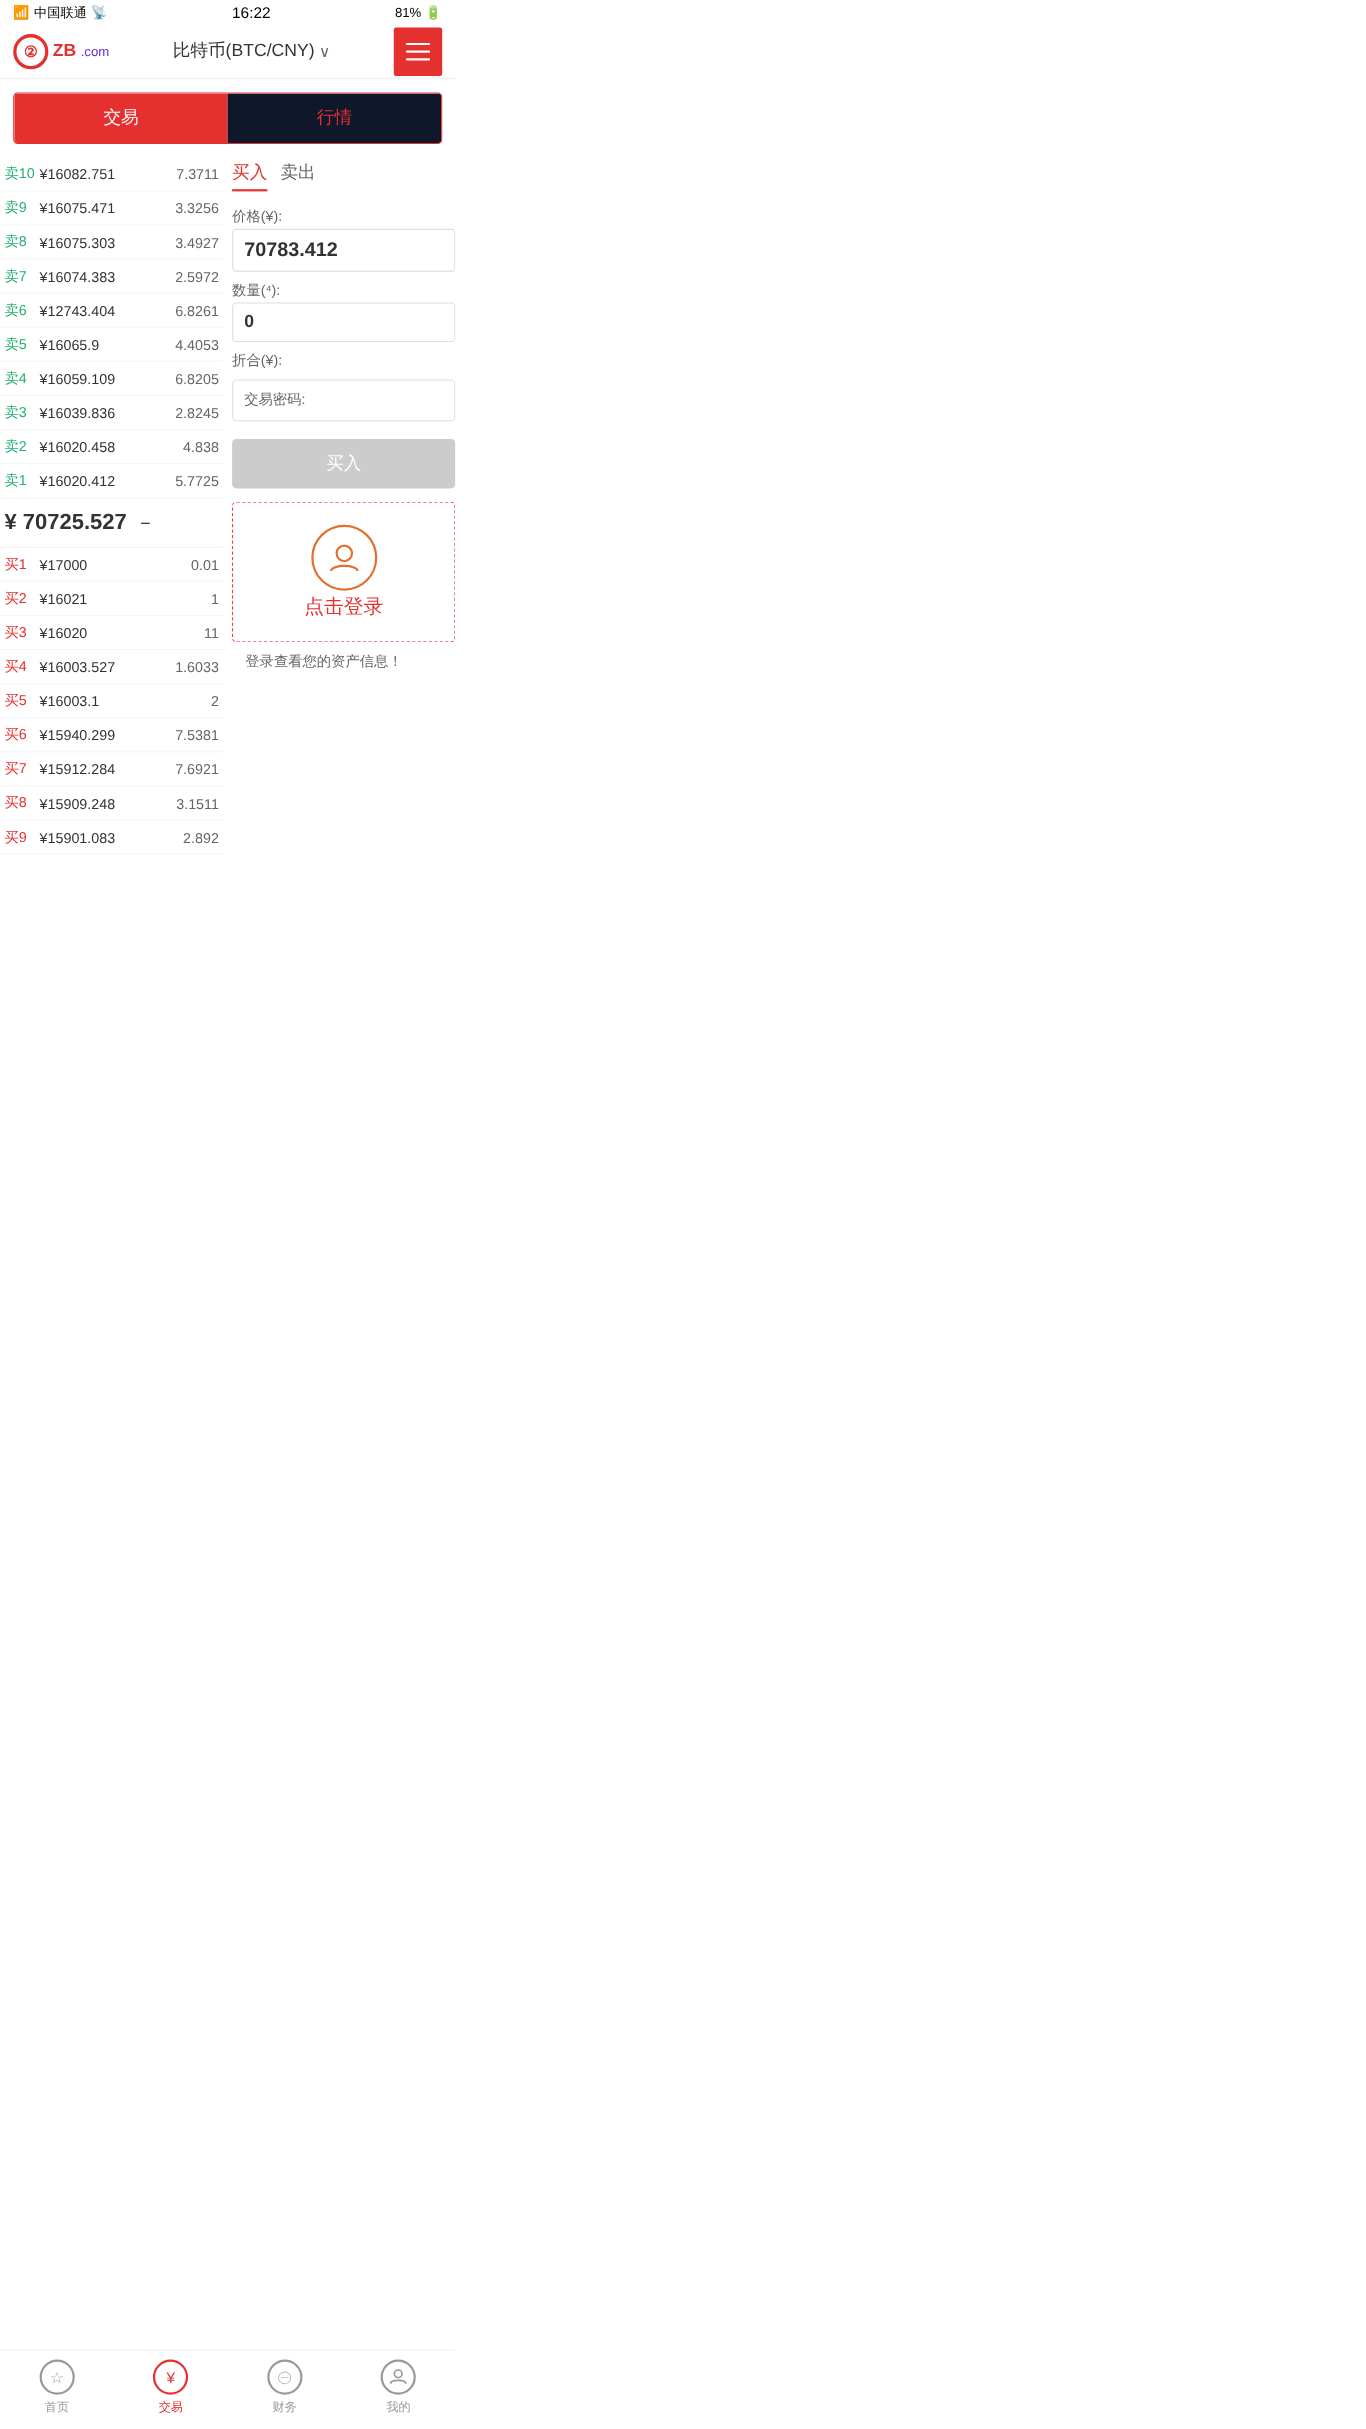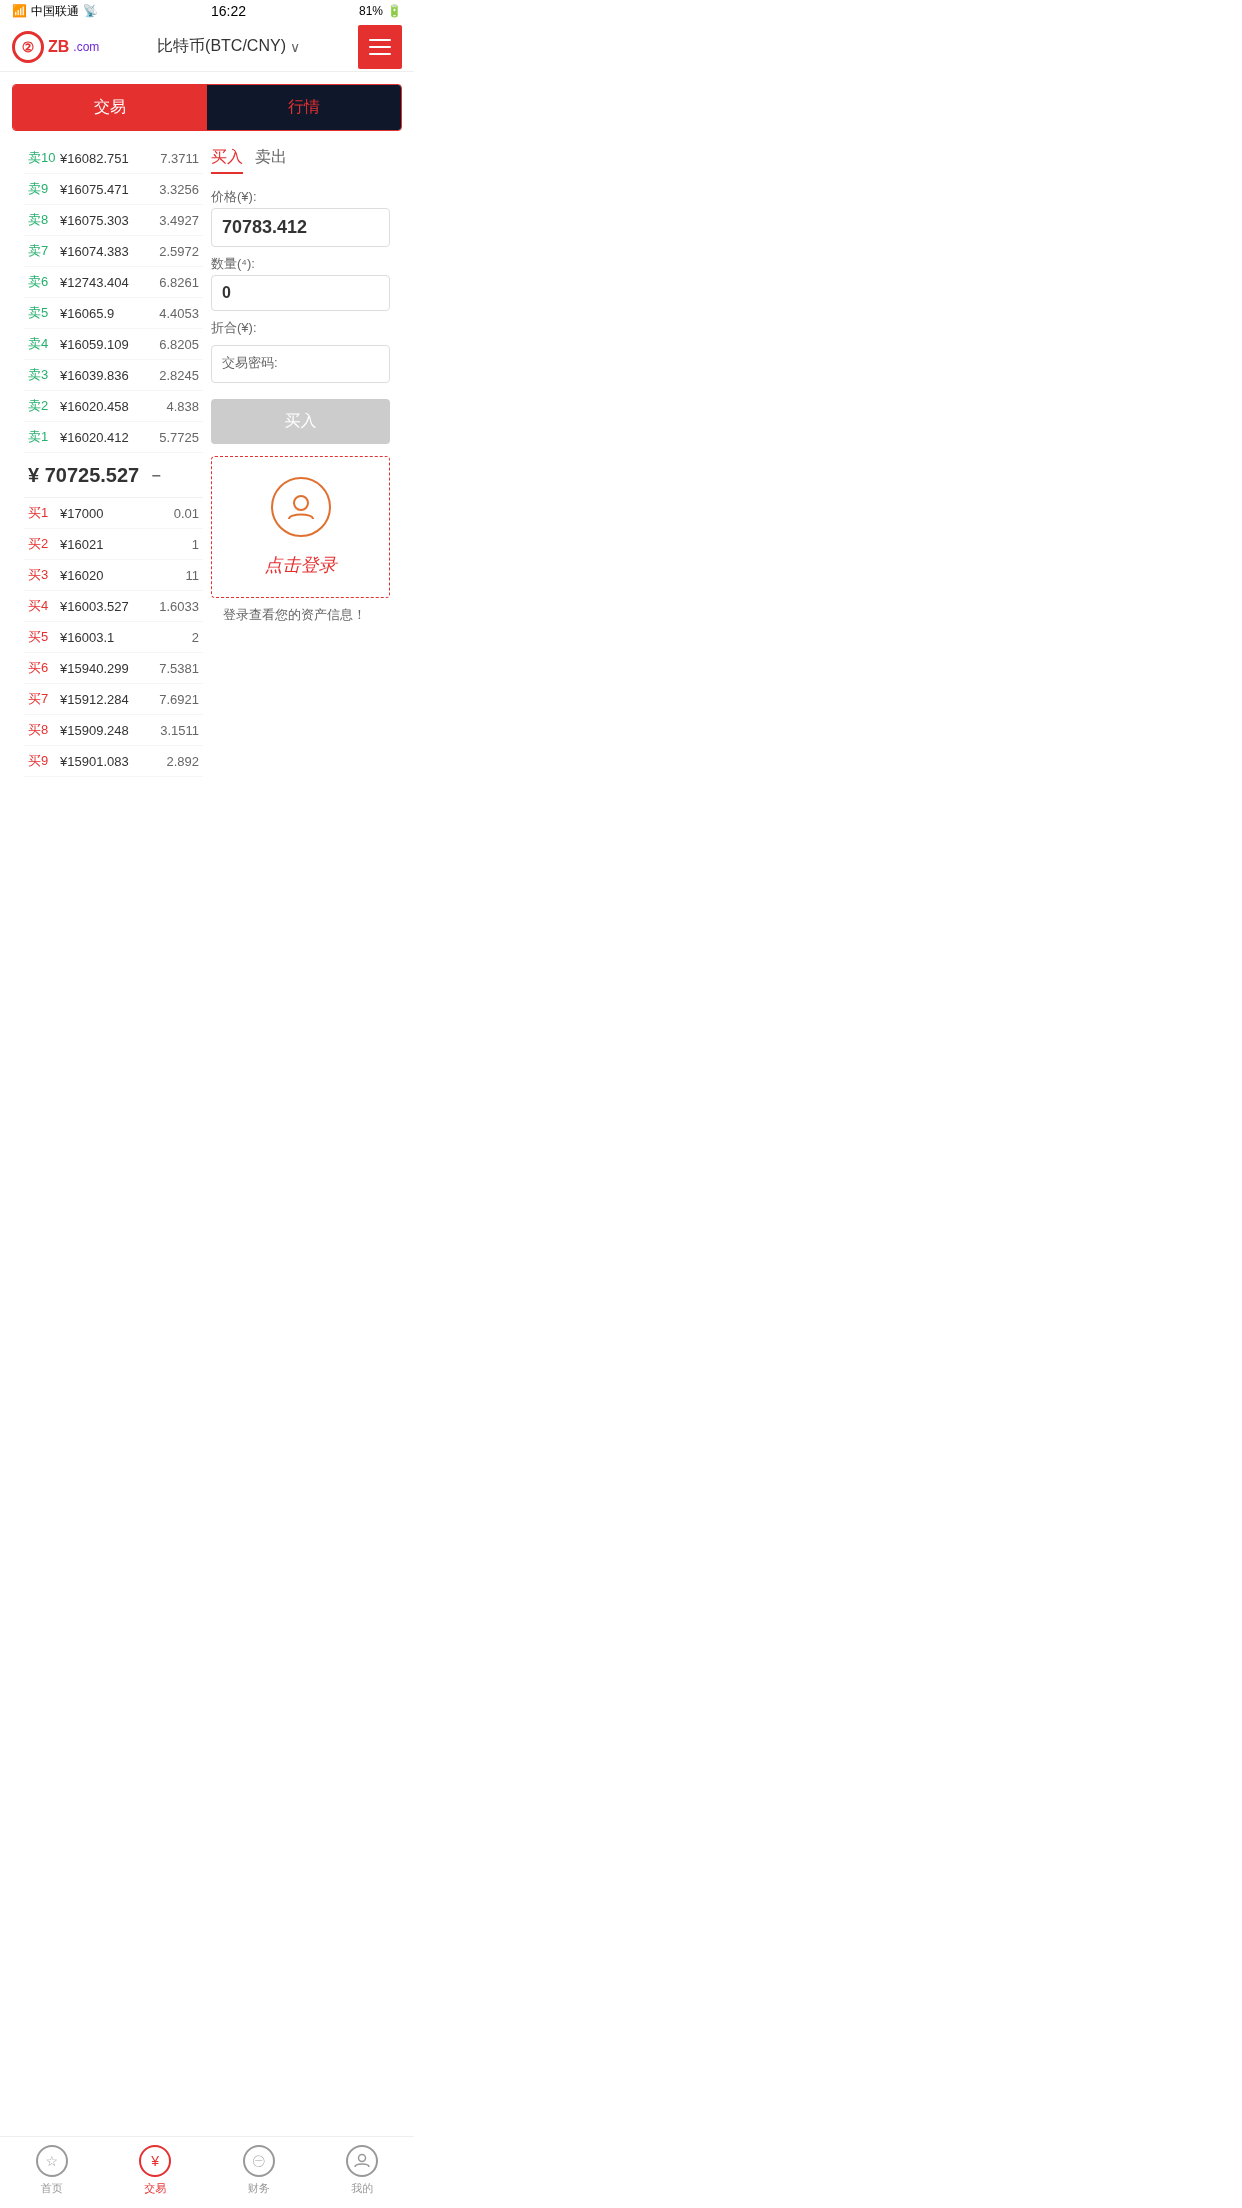--- a/index.html
+++ b/index.html
@@ -94,21 +94,21 @@
       color: #fff;
     }
     .tab-item.inactive {
       background: #0f172a;
       color: #e53030;
     }
 
     
     .main-content {
       display: flex;
-      padding: 0 24px;
+      padding: 0 0;
       gap: 8px;
     }
 
     
     .order-book {
       flex: 1;
       min-width: 0;
     }
     .order-row {
       display: flex;
@@ -206,23 +206,22 @@
 
     
     .login-prompt {
       border: 1.5px dashed #e53030;
       border-radius: 4px;
       display: flex;
       flex-direction: column;
       align-items: center;
       justify-content: center;
       padding: 20px 12px;
-      gap: 16px;
+      gap: 2px;
       margin-top: 4px;
-      font-style: italic;
     }
     .login-avatar-circle {
       width: 60px; height: 60px;
       border: 2px solid #e07030;
       border-radius: 50%;
       display: flex;
       align-items: center;
       justify-content: center;
     }
     .login-text {

